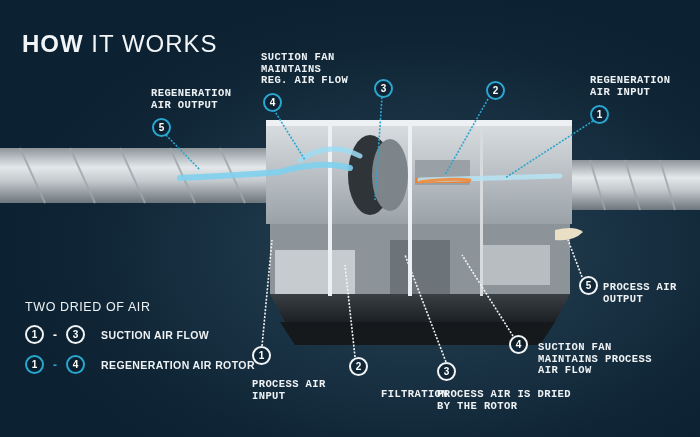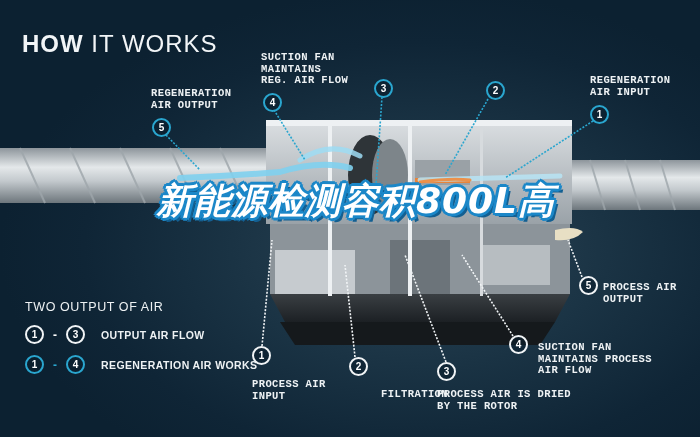--- a/index.html
+++ b/index.html
@@ -144,21 +144,20 @@
 
   <div class="badge" style="left:374px;top:79px;">3</div>
 
   <div class="badge" style="left:486px;top:81px;">2</div>
 
   <div class="label" style="left:590px;top:75px;">REGENERATION
 AIR INPUT</div>
   <div class="badge" style="left:590px;top:105px;">1</div>
 
   <div class="headline">
-    <div>新能源检测容积800L高</div>
   </div>
 
   <div class="badge white" style="left:252px;top:346px;">1</div>
   <div class="label" style="left:252px;top:379px;">PROCESS AIR
 INPUT</div>
 
   <div class="badge white" style="left:349px;top:357px;">2</div>
   <div class="label" style="left:349px;top:389px;padding-left:32px;">FILTRATION</div>
 
   <div class="badge white" style="left:437px;top:362px;">3</div>
@@ -167,26 +166,26 @@
 
   <div class="badge white" style="left:509px;top:335px;">4</div>
   <div class="label" style="left:538px;top:342px;">SUCTION FAN
 MAINTAINS PROCESS
 AIR FLOW</div>
 
   <div class="badge white" style="left:579px;top:276px;">5</div>
   <div class="label" style="left:603px;top:282px;">PROCESS AIR
 OUTPUT</div>
 
-  <div class="legend-title">TWO OUTPUT OF AIR</div>
+  <div class="legend-title">TWO DRIED OF AIR</div>
   <div class="legend-row" style="top:325px;">
     <div class="badge white">1</div>
     <span class="dash">-</span>
     <div class="badge white">3</div>
-    <span class="txt">OUTPUT AIR FLOW</span>
+    <span class="txt">SUCTION AIR FLOW</span>
   </div>
   <div class="legend-row" style="top:355px;">
     <div class="badge">1</div>
     <span class="dash" style="color:#2aa6cf;">-</span>
     <div class="badge">4</div>
-    <span class="txt">REGENERATION AIR WORKS</span>
+    <span class="txt">REGENERATION AIR ROTOR</span>
   </div>
 </div>
 
 </body></html>

